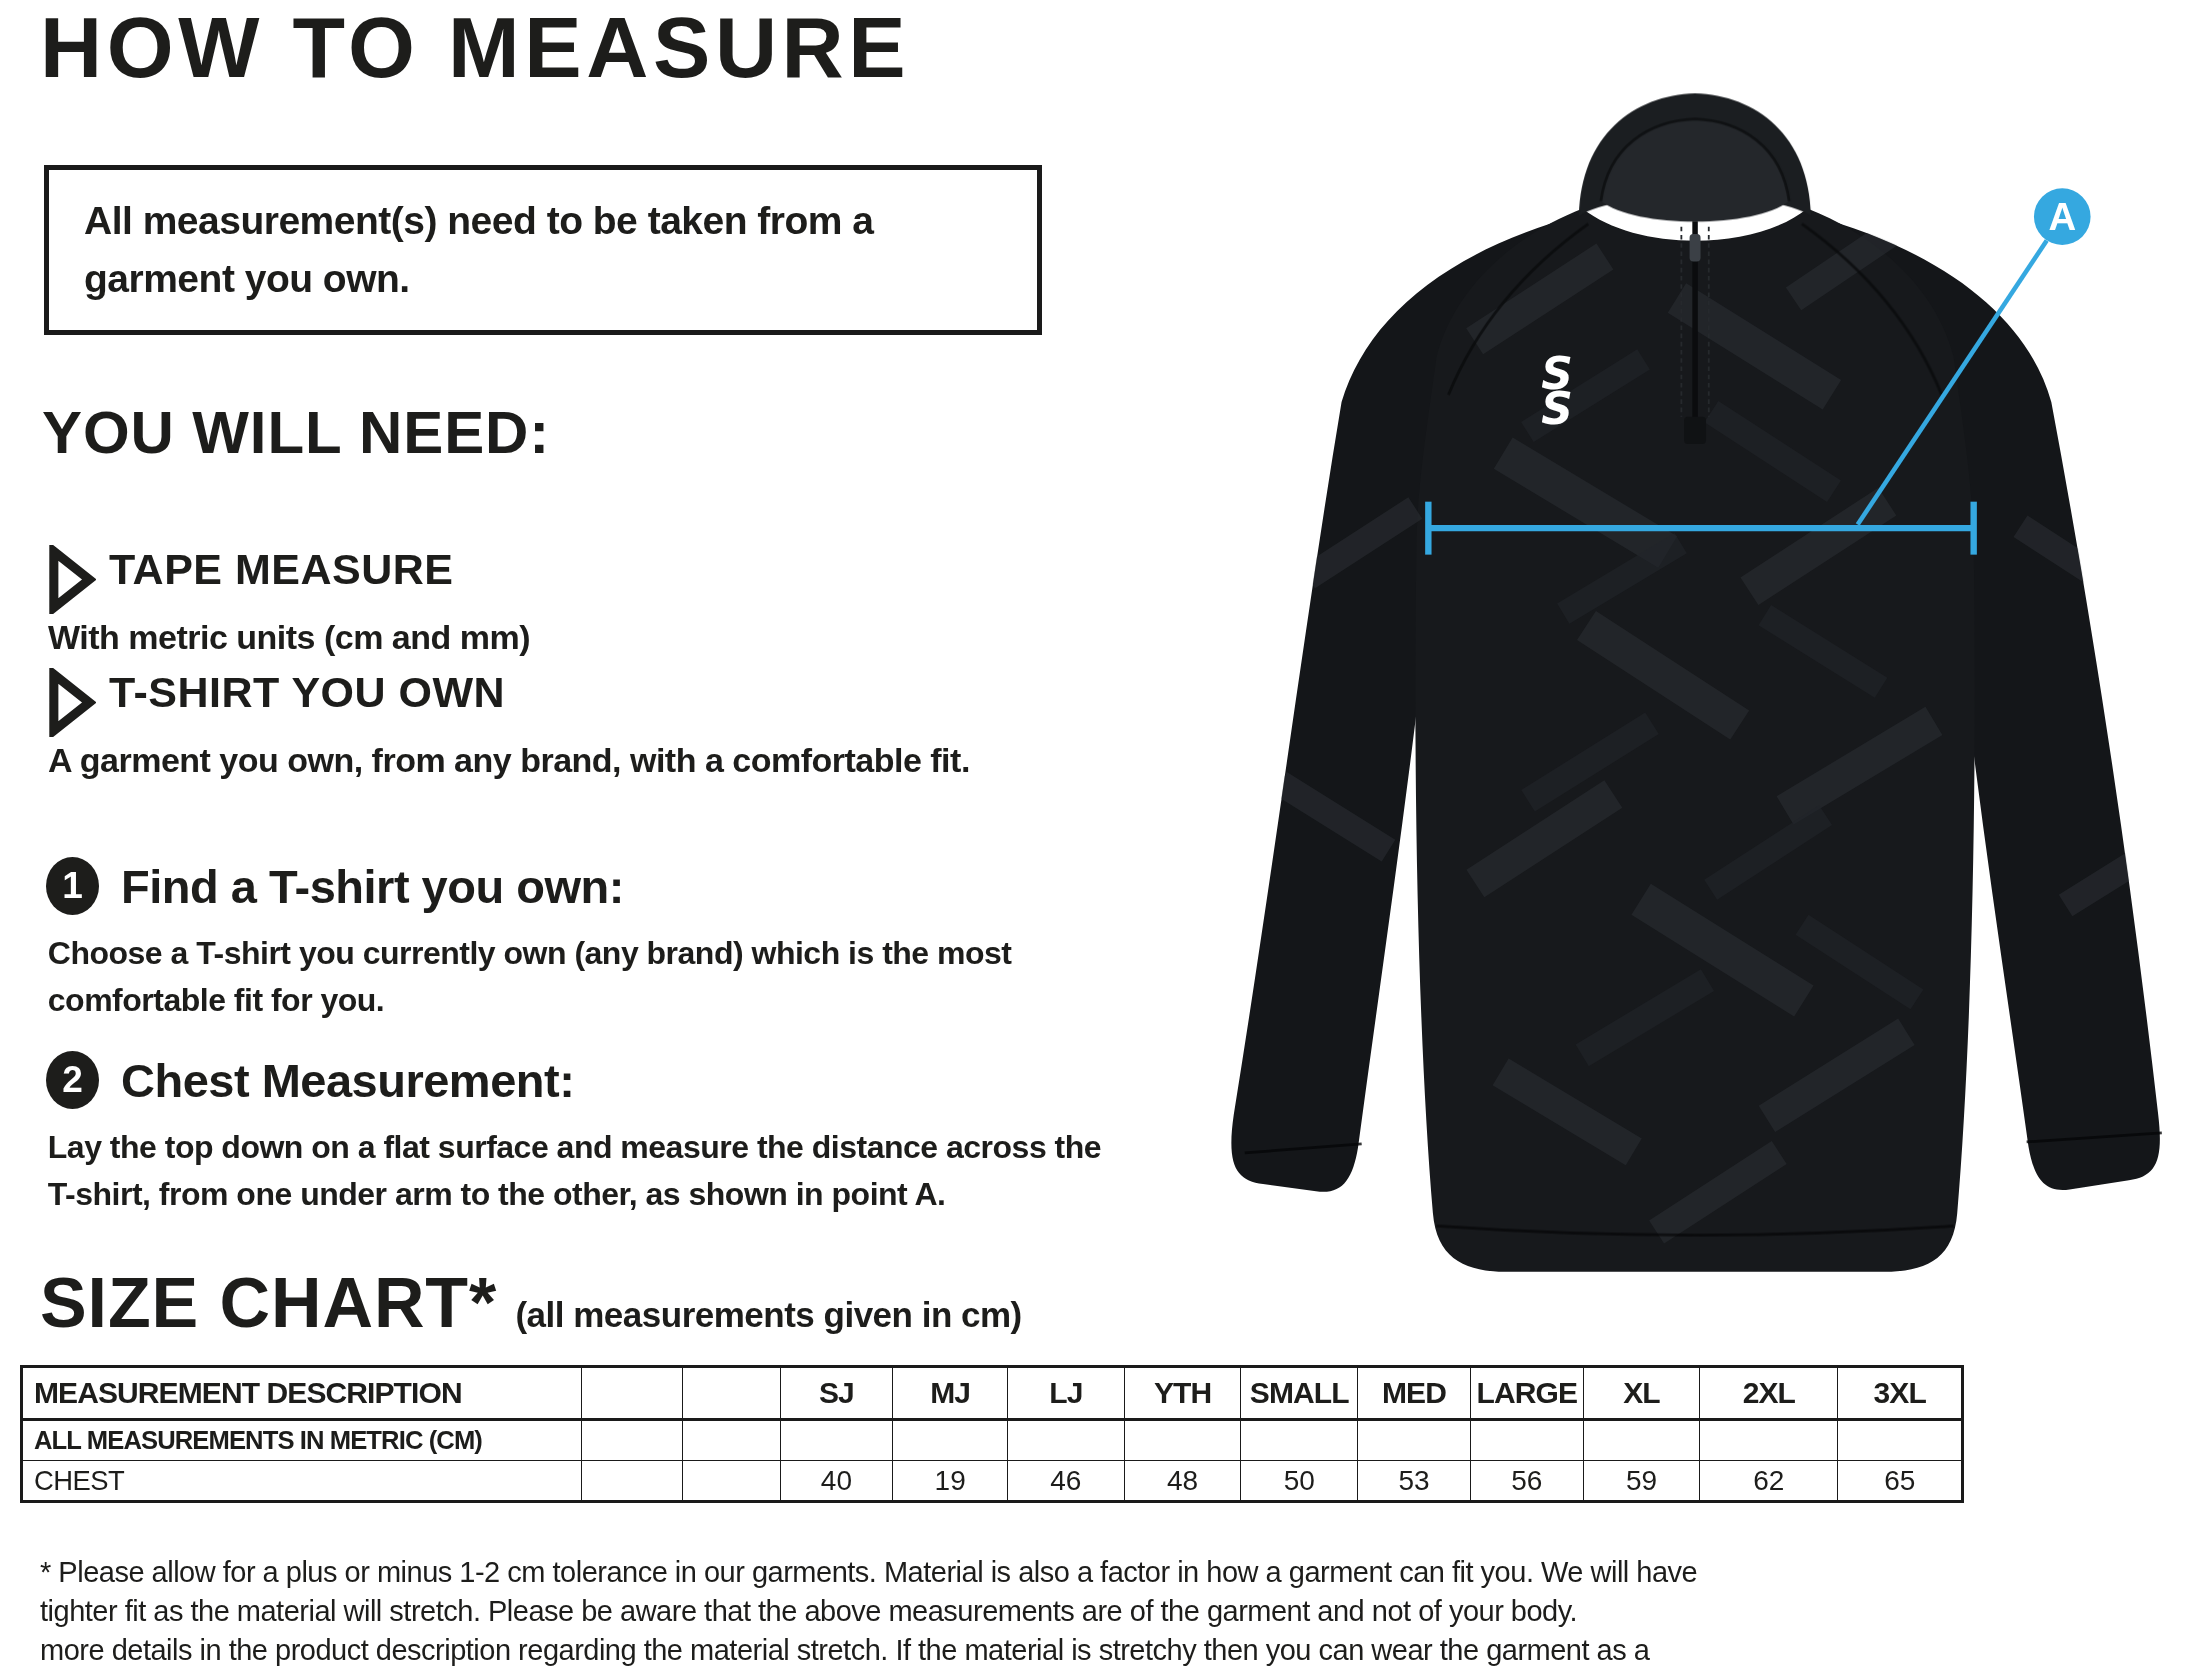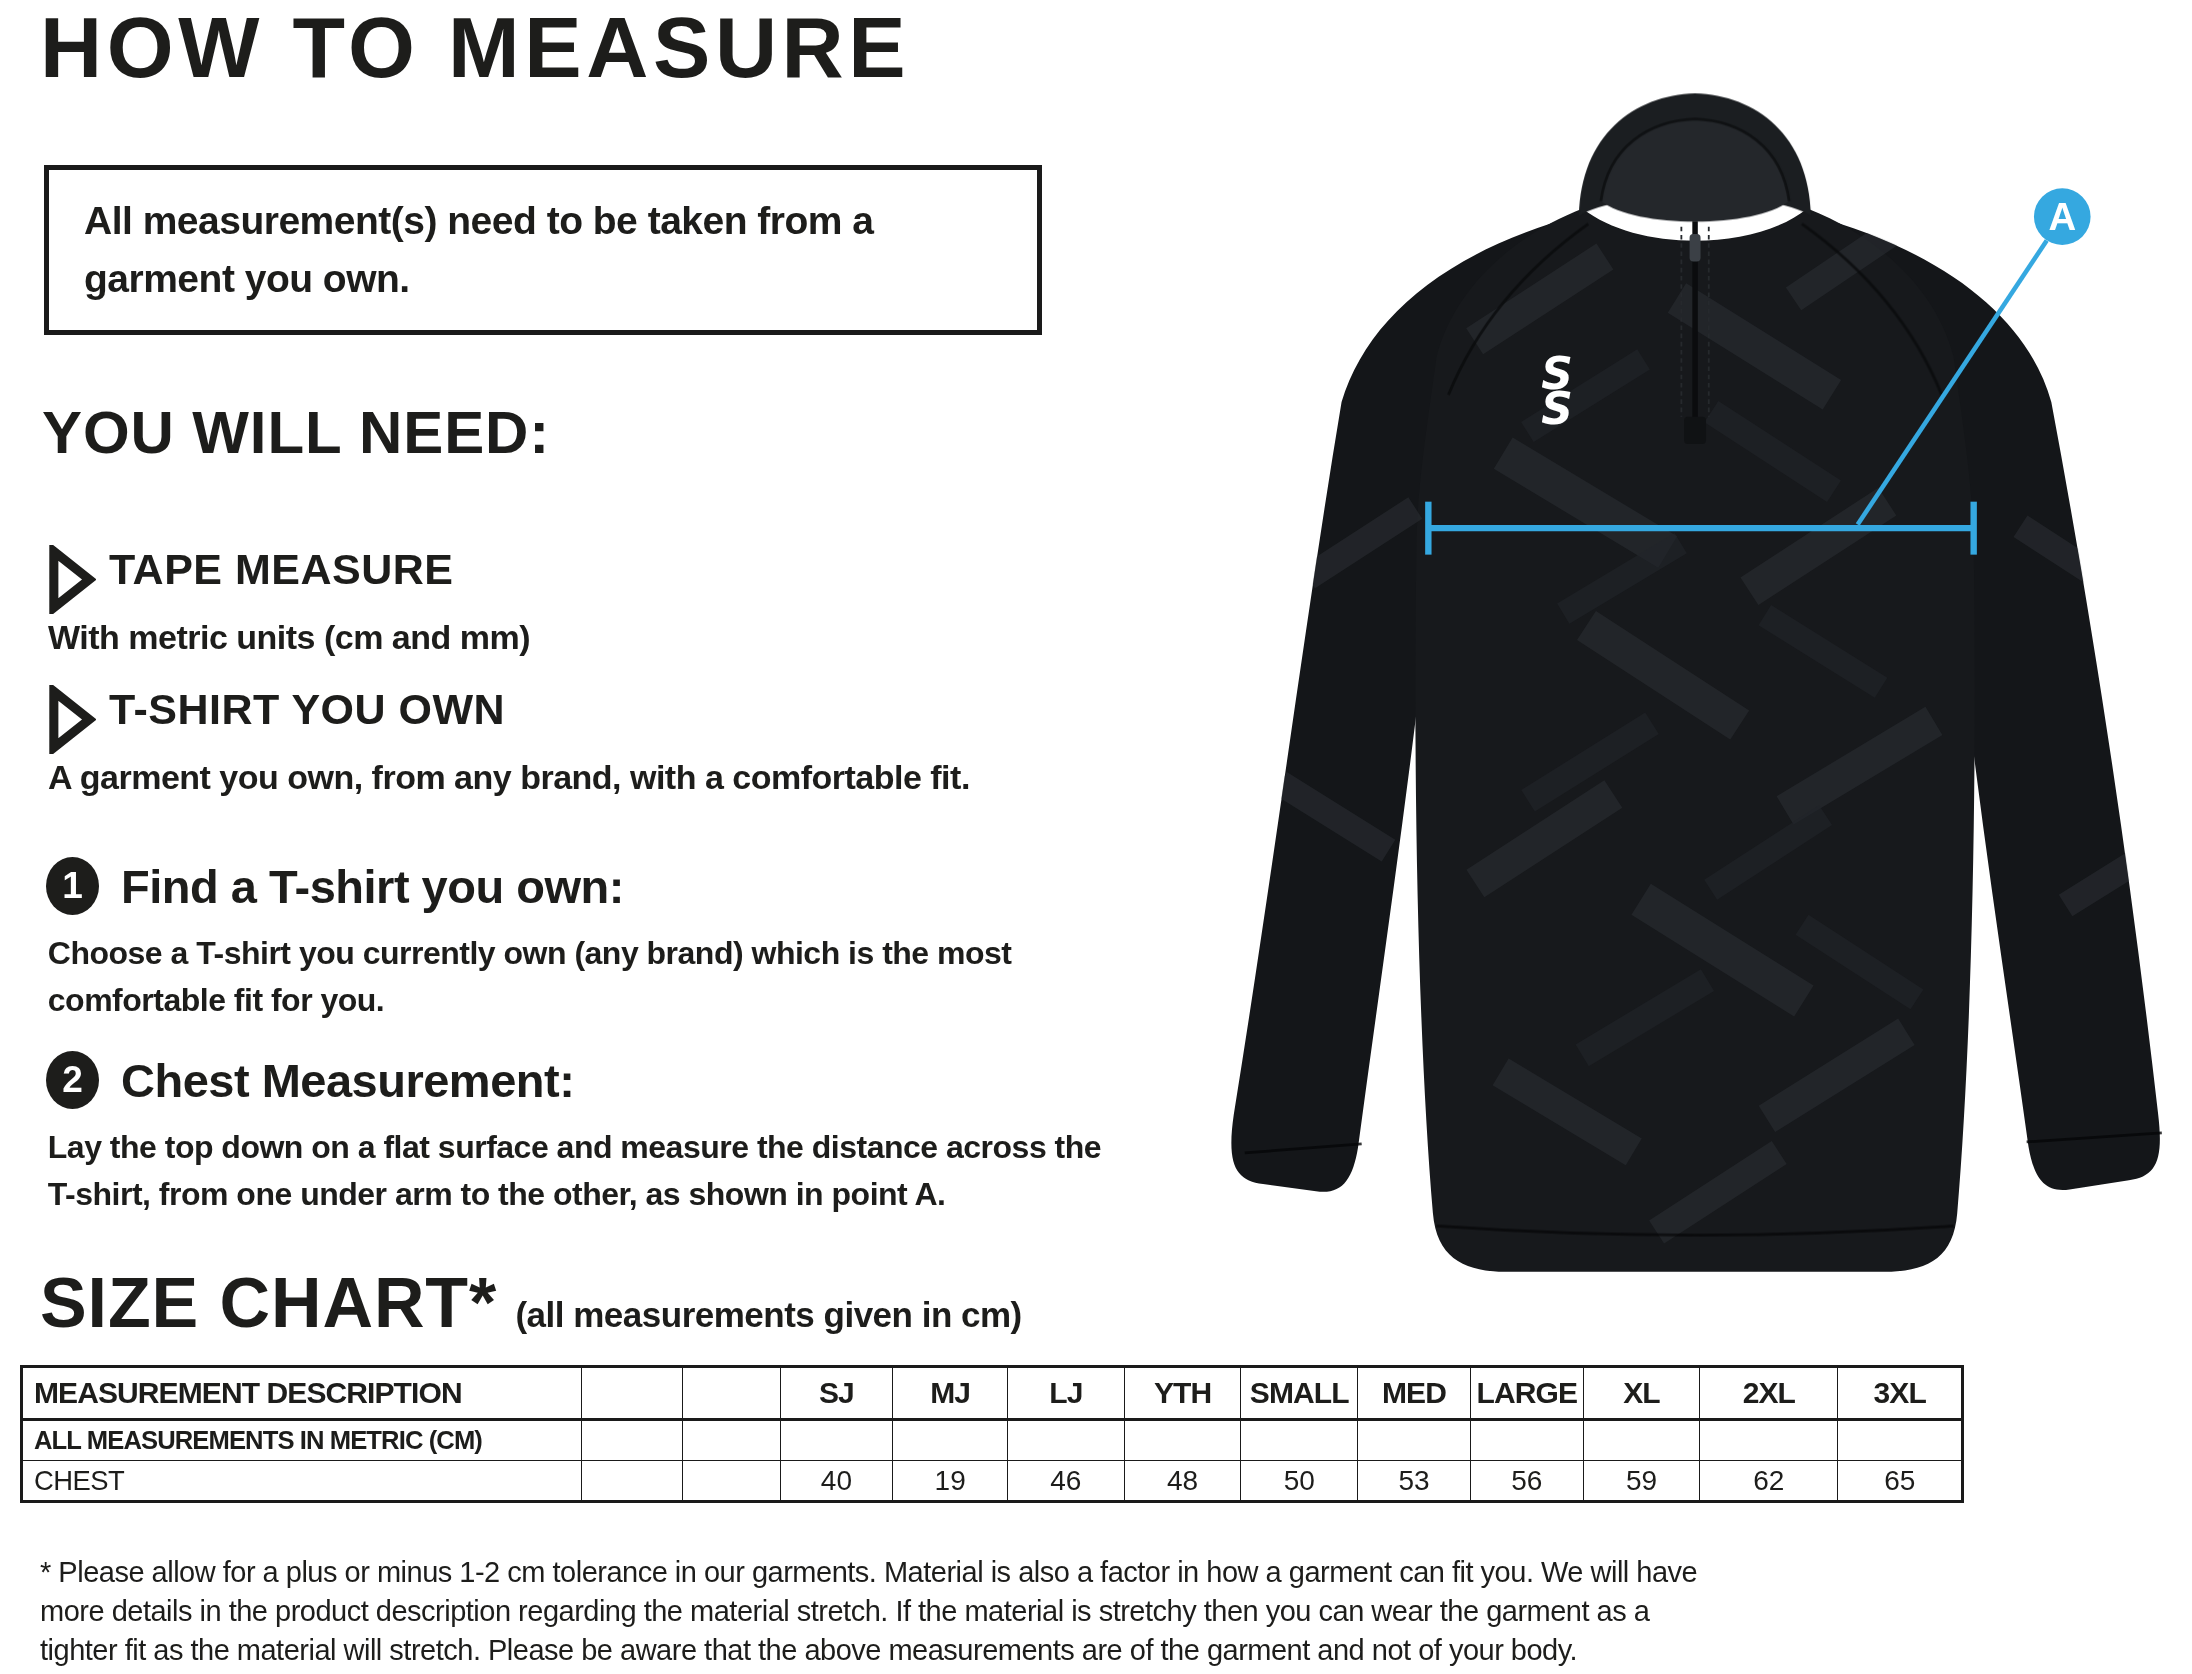--- a/index.html
+++ b/index.html
@@ -118,21 +118,21 @@
       <span class="tri">
         <svg viewBox="0 0 52 76" width="48" height="69">
             <polygon points="6,7 45,38 6,69" fill="none" stroke="#1d1d1b" stroke-width="10"></polygon>
           </svg>
       </span>
       <span class="need-title">TAPE MEASURE</span>
     </div>
     <div class="need-desc">With metric units (cm and mm)</div>
   </div>
 
-  <div class="abs need-item" style="top:685px">
+  <div class="abs need-item" style="top:668px">
     <div class="need-row">
       <span class="tri">
         <svg viewBox="0 0 52 76" width="48" height="69">
             <polygon points="6,7 45,38 6,69" fill="none" stroke="#1d1d1b" stroke-width="10"></polygon>
           </svg>
       </span>
       <span class="need-title">T-SHIRT YOU OWN</span>
     </div>
     <div class="need-desc">A garment you own, from any brand, with a comfortable fit.</div>
   </div>
@@ -226,22 +226,22 @@
           <td>59</td>
           <td>62</td>
           <td>65</td>
         </tr>
       </tbody>
     </table>
   </div>
 
   <div class="abs footnote">
     <div class="fn-line">* Please allow for a plus or minus 1-2 cm tolerance in our garments. Material is also a factor in how a garment can fit you. We will have</div>
+    <div class="fn-line">tighter fit as the material will stretch.  Please be aware that the above measurements are of the garment and not of your body.</div>
     <div class="fn-line">more details in the product description regarding the material stretch.  If the material is stretchy then you can wear the garment as a</div>
-    <div class="fn-line">tighter fit as the material will stretch.  Please be aware that the above measurements are of the garment and not of your body.</div>
   </div>
 
   <svg class="abs garment-svg" viewBox="0 0 1100 1340">
     <defs>
       <clipPath id="garmclip">
         <path d="M 680,175 C 830,215 920,290 945,380 C 990,620 1030,880 1062,1160 C 1068,1210 1060,1228 1030,1232 L 965,1242 C 938,1246 926,1230 920,1195 C 890,980 855,760 838,560 L 832,330 Z"></path>
         <path d="M 430,175 C 280,215 195,290 168,380 C 128,620 95,880 50,1160 C 42,1215 52,1232 82,1236 L 140,1244 C 168,1248 180,1232 186,1196 C 215,980 248,760 268,560 L 275,330 Z"></path>
         <path d="M 432,168 C 350,200 290,260 272,330 C 258,430 252,470 250,530 C 246,800 252,1080 268,1268 C 272,1315 300,1330 340,1332 L 770,1332 C 812,1330 838,1315 842,1268 C 858,1080 864,800 860,530 C 858,470 852,430 838,330 C 820,260 760,200 678,168 C 620,215 490,215 432,168 Z"></path>
       </clipPath>
     </defs>

